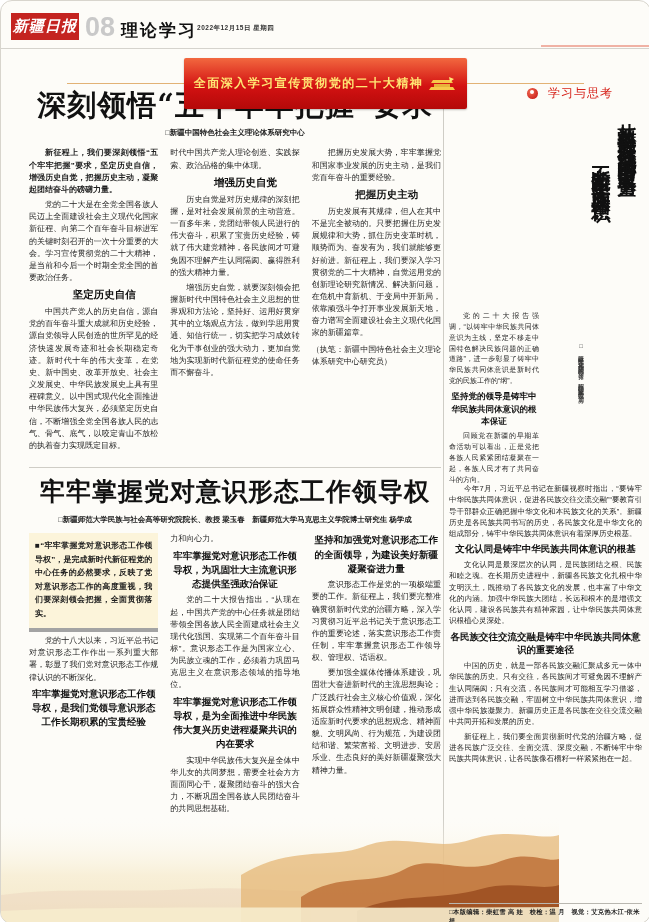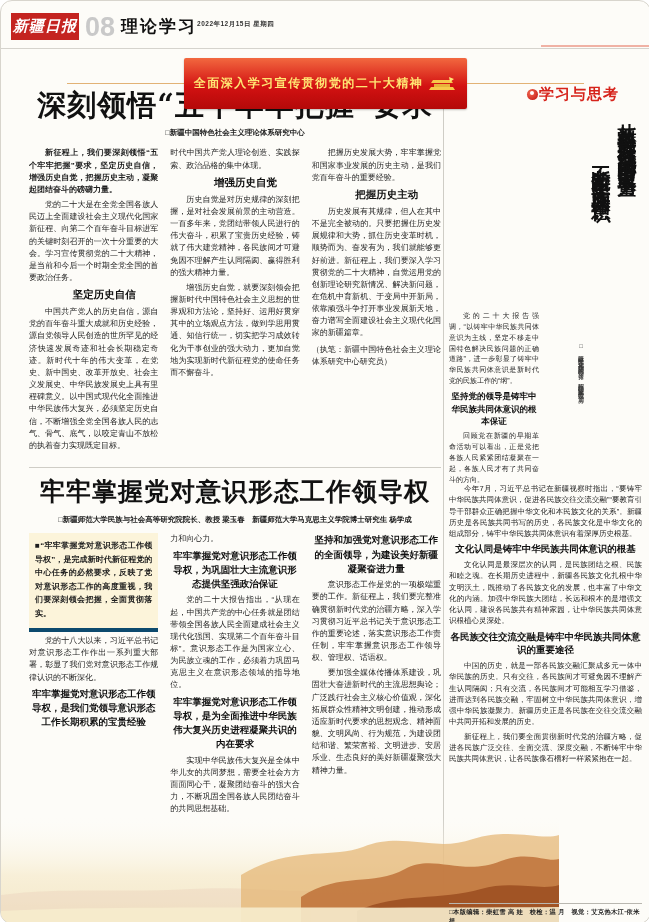--- a/index.html
+++ b/index.html
@@ -1,19 +1,19 @@
 <!DOCTYPE html>
 <html><head>
 <meta charset="utf-8">
 <style>
   html,body{margin:0;padding:0;background:#ffffff;}
   .page{position:relative;width:649px;height:922px;background:#fdfcf8;border:1px solid #d8d5cd;
         border-radius:12px;overflow:hidden;font-family:"Liberation Sans",sans-serif;color:#222;}
   
-  .masthead{position:absolute;top:12px;left:10px;display:flex;align-items:center;gap:6px;z-index:3;}
+  .masthead{position:absolute;top:12px;left:10px;display:flex;align-items:flex-end;gap:6px;z-index:3;}
   .logo{width:68px;height:27px;background:#c42420;color:#fff;display:flex;align-items:center;justify-content:center;
         font-family:"DejaVu Serif","Liberation Serif",serif;font-style:italic;font-weight:bold;font-size:15px;letter-spacing:1px;}
   .pageno{font-size:27px;font-weight:bold;color:#c9c9c9;line-height:26px;}
   .section-wrap{display:flex;}
   .section-title{font-size:17px;font-weight:900;letter-spacing:2px;line-height:18px;color:#111;}
   .date{font-size:6.5px;font-weight:bold;color:#333;margin-top:2px;letter-spacing:.5px;}
   .mast-rule{position:absolute;top:47px;left:0;width:649px;border-top:1px solid #d5d3cd;}
   .side-topline{position:absolute;top:44px;left:540px;width:109px;border-top:2px solid #f0b2a5;}
   
   .banner-row{position:absolute;top:57px;left:66px;width:517px;display:flex;align-items:center;z-index:3;}
@@ -29,28 +29,28 @@
   .cols{display:flex;gap:12px;margin-top:9px;height:312px;overflow:hidden;}
   .col{flex:1;font-size:8px;line-height:1.52;text-align:justify;overflow:hidden;color:#1d1d1d;}
   .col p{margin:0 0 3px;text-indent:2em;}
   .col p.lede{font-weight:bold;}
   .subhead{font-size:10.5px;font-weight:900;text-align:center;margin:8px 0 6px;text-indent:0;color:#111;}
   .credit{text-indent:0 !important;margin-top:4px !important;}
   .divider{border-top:1px solid #cfcdc6;margin:8px 0 7px;}
   .headline2{font-size:25px;font-weight:900;text-align:center;letter-spacing:1px;color:#111;
              font-family:"DejaVu Serif","Liberation Serif",serif;}
   .cols2{display:flex;gap:12px;margin-top:8px;height:292px;overflow:hidden;}
-  .introbox{background:#fcf4da;border-bottom:4px solid #0c4a6e;padding:6px 6px 8px;font-size:8px;font-weight:bold;
+  .introbox{background:#fcf4da;border-bottom:4px solid #a3a3a3;padding:6px 6px 8px;font-size:8px;font-weight:bold;
             line-height:1.68;margin-bottom:6px;text-align:justify;text-indent:0 !important;}
   .msub{font-size:9.5px;font-weight:900;text-align:center;line-height:1.5;margin:7px 0 5px;text-indent:0 !important;color:#111;}
   
   .vrule{position:absolute;left:442px;top:86px;height:822px;border-left:1px solid #cfcdc6;}
   .sidebar{position:absolute;left:446px;top:84px;width:196px;height:830px;z-index:2;}
-  .sb-header{position:absolute;top:0;left:80px;display:flex;align-items:center;gap:1px;color:#d6231b;
-             font-weight:700;font-size:15px;letter-spacing:1px;}
+  .sb-header{position:absolute;top:0;left:80px;display:flex;align-items:center;gap:10px;color:#d6231b;
+             font-weight:400;font-size:12px;letter-spacing:1px;}
   .st-icon{position:relative;width:11px;height:11px;background:radial-gradient(circle at 35% 35%,#f26a52,#c00f0f);border-radius:50%;}
   .st-icon::after{content:"";position:absolute;width:4px;height:4px;background:#fff;border-radius:50%;top:2px;left:3px;}
   .vhead{position:absolute;top:22px;right:2px;height:455px;writing-mode:vertical-rl;}
   .vh1,.vh2{font-size:19px;font-weight:900;letter-spacing:3px;color:#111;
             font-family:"DejaVu Serif","Liberation Serif",serif;}
   .vh2{padding-top:44px;padding-left:4px;}
   .vbyline{font-size:6px;color:#333;padding-top:236px;padding-left:5px;letter-spacing:1px;}
   .sb-box{position:absolute;top:9px;left:2px;width:90px;box-sizing:border-box;background:#fcf4da;
           border-bottom:4px solid #c41212;padding:6px 5px 7px;font-size:7.5px;font-weight:bold;line-height:1.72;
           text-align:justify;height:207px;overflow:hidden;}

